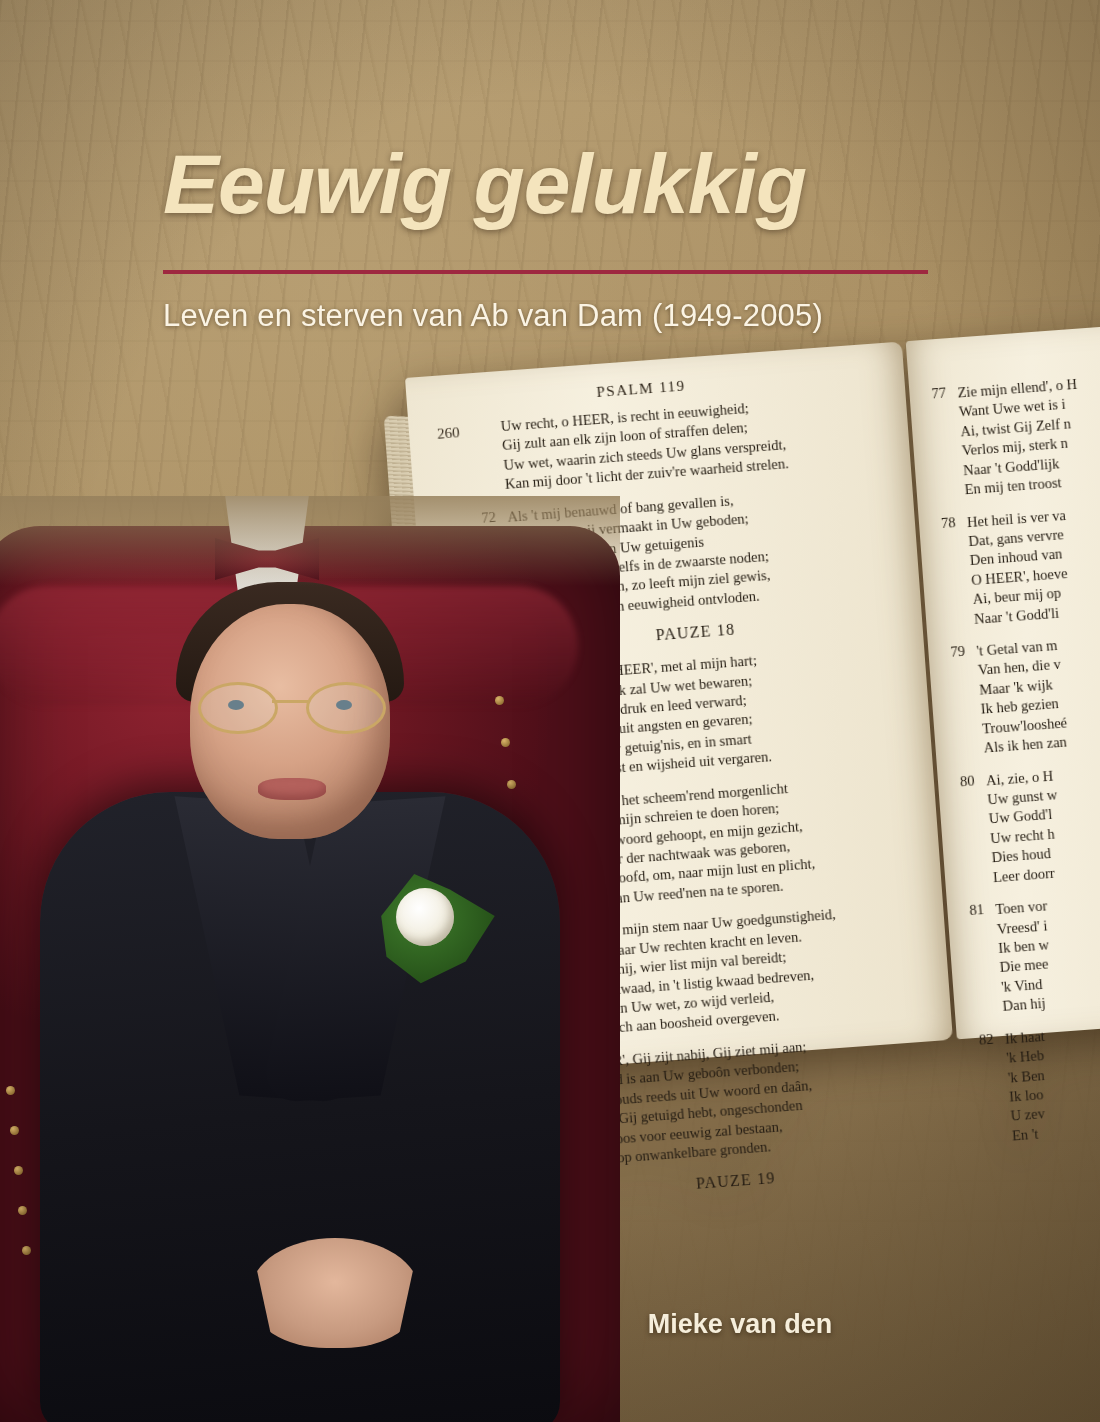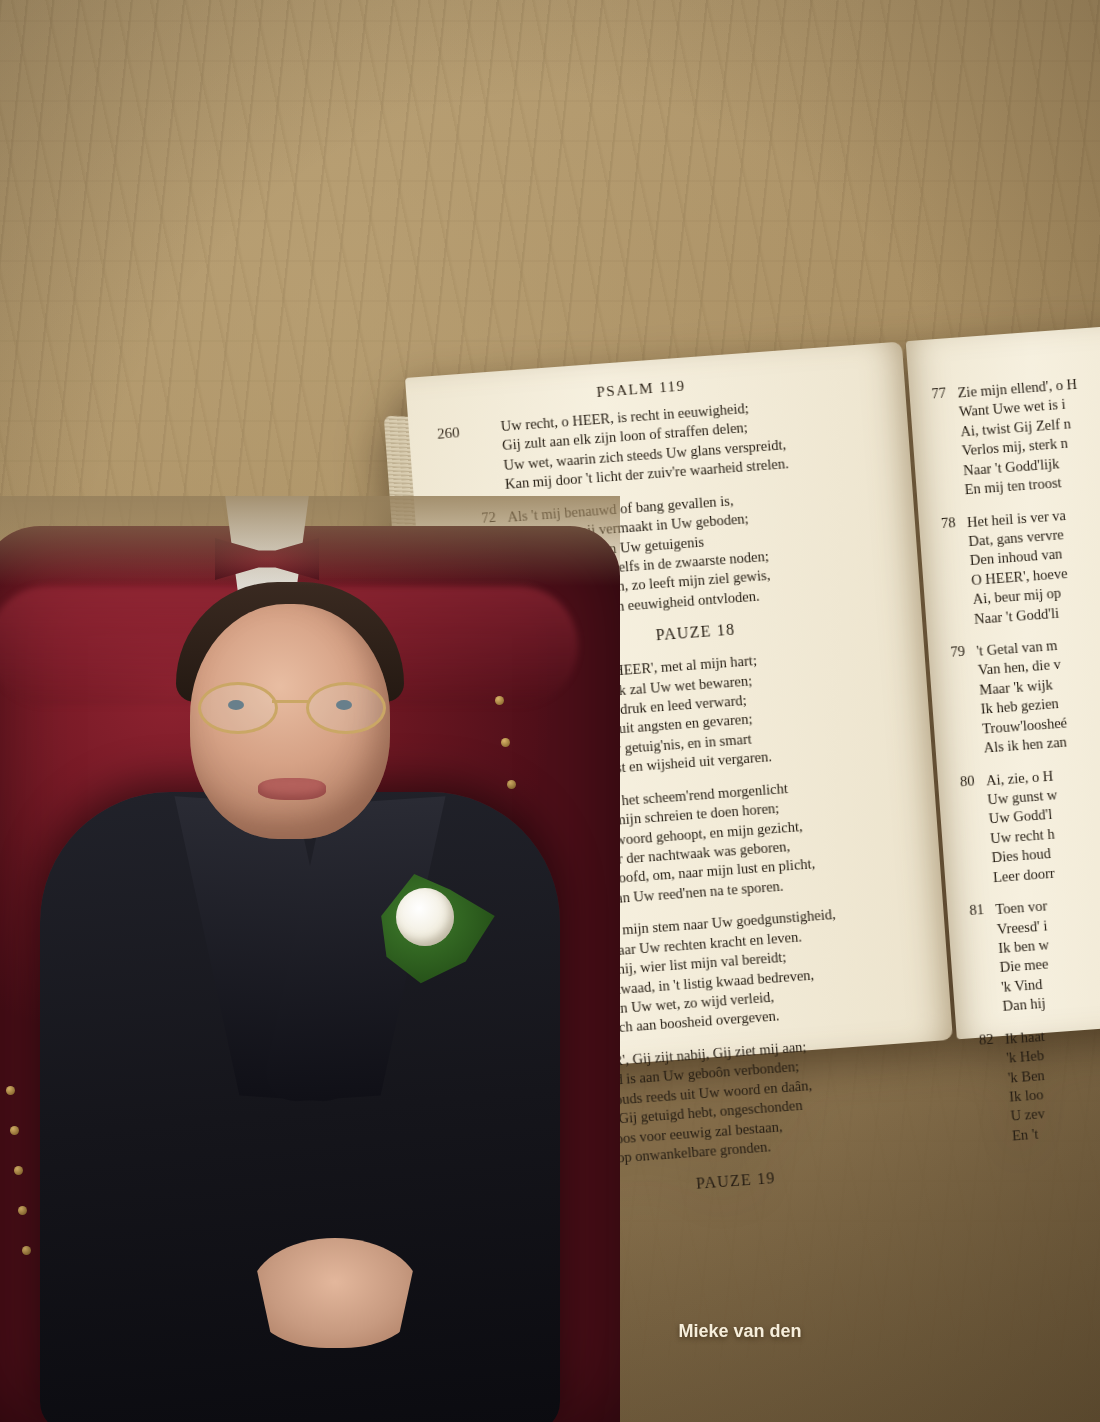--- a/index.html
+++ b/index.html
@@ -332,21 +332,21 @@
   }
 
   
   .author {
     position: absolute;
     right: 210px;
     bottom: 78px;
     width: 300px;
     text-align: center;
     z-index: 50;
-    font-size: 18px;
+    font-size: 27px;
     font-weight: bold;
     color: #f6eedb;
     line-height: 1.45;
     text-shadow: 0 2px 5px rgba(40,25,10,0.55);
   }
 </style>
 </head>
 <body>
 
 <div class="cover">
@@ -509,18 +509,23 @@
       <div class="lens r"></div>
     </div>
     <div class="mouth"></div>
     <div class="hands"></div>
     <div class="photo-fade-t"></div>
     <div class="photo-fade-r"></div>
   </div>
 
   <div class="bg-vignette"></div>
 
+  <div class="title-block">
+    <h1 class="book-title">Eeuwig gelukkig</h1>
+    <div class="title-rule"></div>
+    <div class="book-subtitle">Leven en sterven van Ab van Dam (1949-2005)</div>
+  </div>
 
   <div class="author">
     <div>Mieke van den</div>
   </div>
 
 </div>
 
 </body></html>

